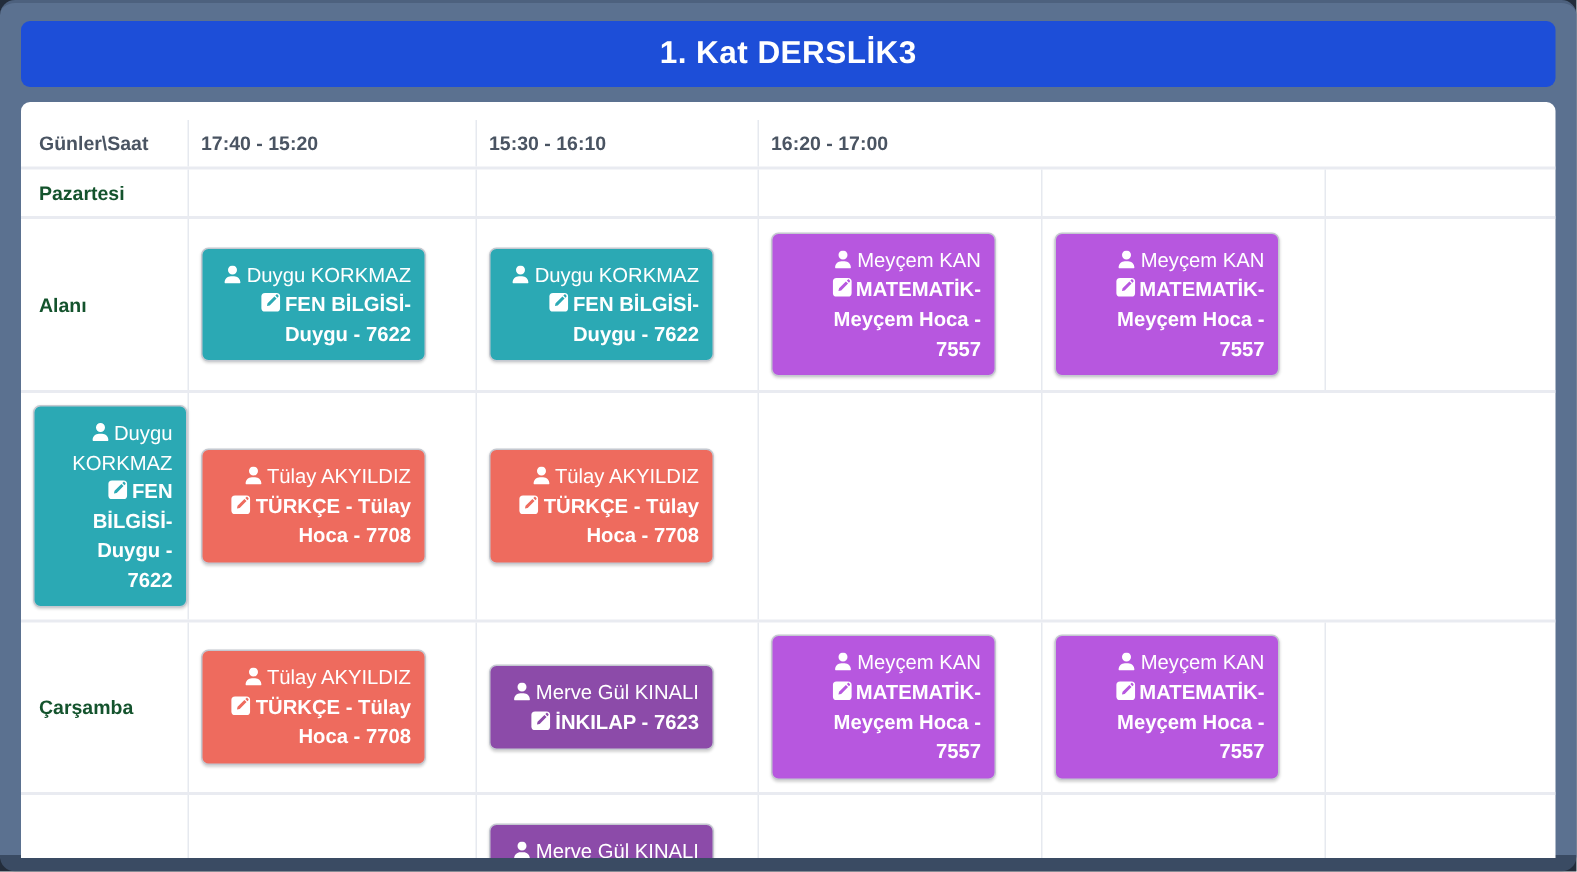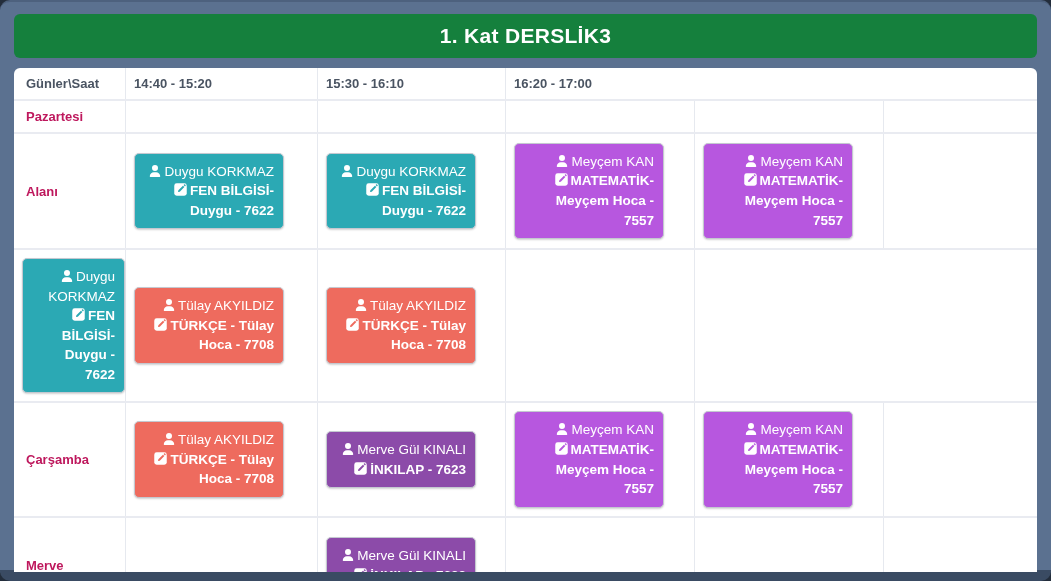--- a/index.html
+++ b/index.html
@@ -13,21 +13,21 @@
     position:absolute;left:0;top:0;width:1051px;height:581px;
     box-sizing:border-box;
     background:#5b7190;
     border-radius:10px;
     border-top:2px solid #4d617e;
     border-bottom:11px solid #3a4b63;
     padding:12px 14px 0 14px;
   }
   .banner{
     height:44px;
-    background:#15803d;
+    background:#1d4ed8;
     border-radius:6px;
     display:flex;align-items:center;justify-content:center;
     color:#ffffff;font-size:21px;font-weight:bold;letter-spacing:.3px;
   }
   .panel{
     margin-top:10px;
     background:#ffffff;
     border-radius:6px 6px 0 0;
     height:504px;
     overflow:hidden;
@@ -38,28 +38,28 @@
     grid-template-columns:112px 192px 188px 189px 189px 1fr;
     border-bottom:2px solid #e9ebf1;
   }
   .row:last-child{border-bottom:none;}
   .cell{
     border-right:1px solid #e6e9ef;
     display:flex;align-items:center;
     box-sizing:border-box;
   }
   .cell:last-child{border-right:none;}
-  .thead{min-height:31px;}
+  .thead{min-height:31px;margin-top:12px;}
   .thead .cell{
     font-size:13px;font-weight:bold;color:#4a5462;
     padding:6px 8px;
   }
   .thead .cell:first-child{padding-left:12px;}
   .day-cell{
-    font-size:13px;font-weight:bold;color:#be185d;
+    font-size:13px;font-weight:bold;color:#14532d;
     padding-left:12px;
   }
   .r0{min-height:31px;}
   .r1{min-height:114px;}
   .r2{min-height:114px;}
   .r3{min-height:105px;}
   .r4{min-height:96px;}
   .card{
     width:150px;
     margin:8px 0 8px 8px;
@@ -83,21 +83,21 @@
   }
 </style>
 </head>
 <body>
 
 <div class="window">
   <div class="banner">1. Kat DERSLİK3</div>
   <div class="panel">
     <div class="row thead">
       <div class="cell">Günler\Saat</div>
-      <div class="cell">14:40 - 15:20</div>
+      <div class="cell">17:40 - 15:20</div>
       <div class="cell">15:30 - 16:10</div>
       <div class="cell">16:20 - 17:00</div>
     </div>
     <div>
         <div class="row r0">
           <div class="cell day-cell">Pazartesi</div>
           <div class="cell"></div>
           <div class="cell"></div>
           <div class="cell"></div>
           <div class="cell"></div>

